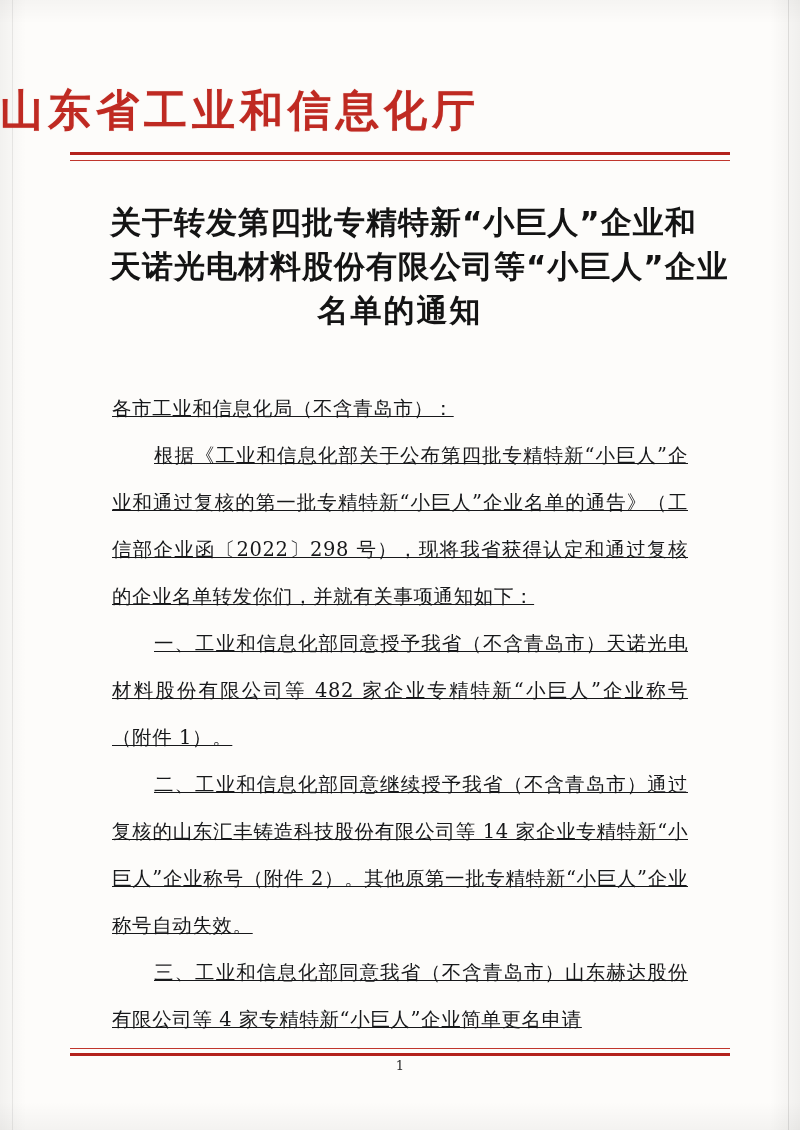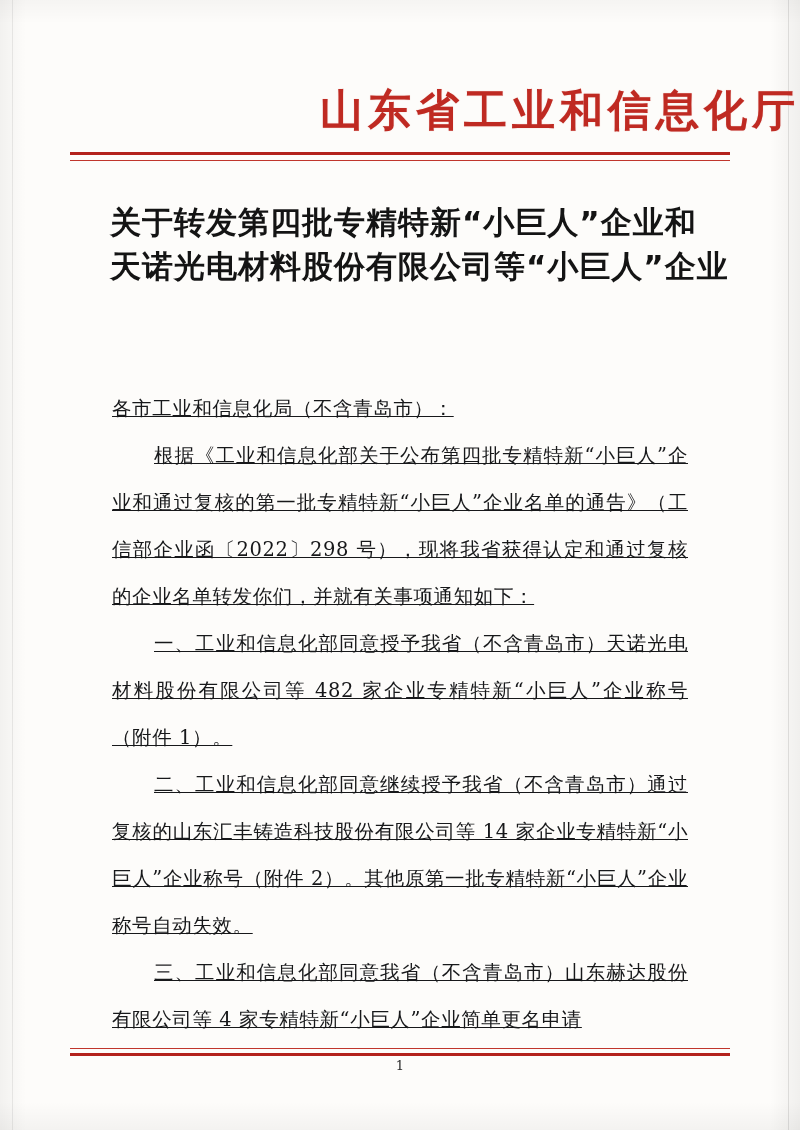--- a/index.html
+++ b/index.html
@@ -41,21 +41,21 @@
     width: 800px;
     height: 1130px;
   }
 
   
   .letterhead {
     position: absolute;
     left: 0;
     right: 0;
     top: 86px;
-    text-align: right;
+    text-align: left;
   }
   .letterhead-title {
     font-family: "DejaVu Sans", sans-serif;
     font-weight: bold;
     font-size: 43px;
     letter-spacing: 5px;
     color: #bf2a22;
     line-height: 1.15;
     text-shadow: 0 0 1px rgba(191,42,34,0.35);
   }
@@ -179,20 +179,21 @@
     <div class="letterhead">
       <div class="letterhead-title">山东省工业和信息化厅</div>
     </div>
 
     <div class="rule-thick"></div>
     <div class="rule-thin"></div>
 
     <div class="doc-title">
       <div>关于转发第四批专精特新“小巨人”企业和</div>
       <div>天诺光电材料股份有限公司等“小巨人”企业</div>
+      <div class="last">名单的通知</div>
     </div>
 
     <div class="body-block">
       <p>各市工业和信息化局（不含青岛市）：</p>
       <p class="indent">根据《工业和信息化部关于公布第四批专精特新“小巨人”企业和通过复核的第一批专精特新“小巨人”企业名单的通告》（工信部企业函〔2022〕298 号），现将我省获得认定和通过复核的企业名单转发你们，并就有关事项通知如下：</p>
       <p class="indent">一、工业和信息化部同意授予我省（不含青岛市）天诺光电材料股份有限公司等 482 家企业专精特新“小巨人”企业称号（附件 1）。</p>
       <p class="indent">二、工业和信息化部同意继续授予我省（不含青岛市）通过复核的山东汇丰铸造科技股份有限公司等 14 家企业专精特新“小巨人”企业称号（附件 2）。其他原第一批专精特新“小巨人”企业称号自动失效。</p>
       <p class="indent">三、工业和信息化部同意我省（不含青岛市）山东赫达股份有限公司等 4 家专精特新“小巨人”企业简单更名申请</p>
     </div>
 

